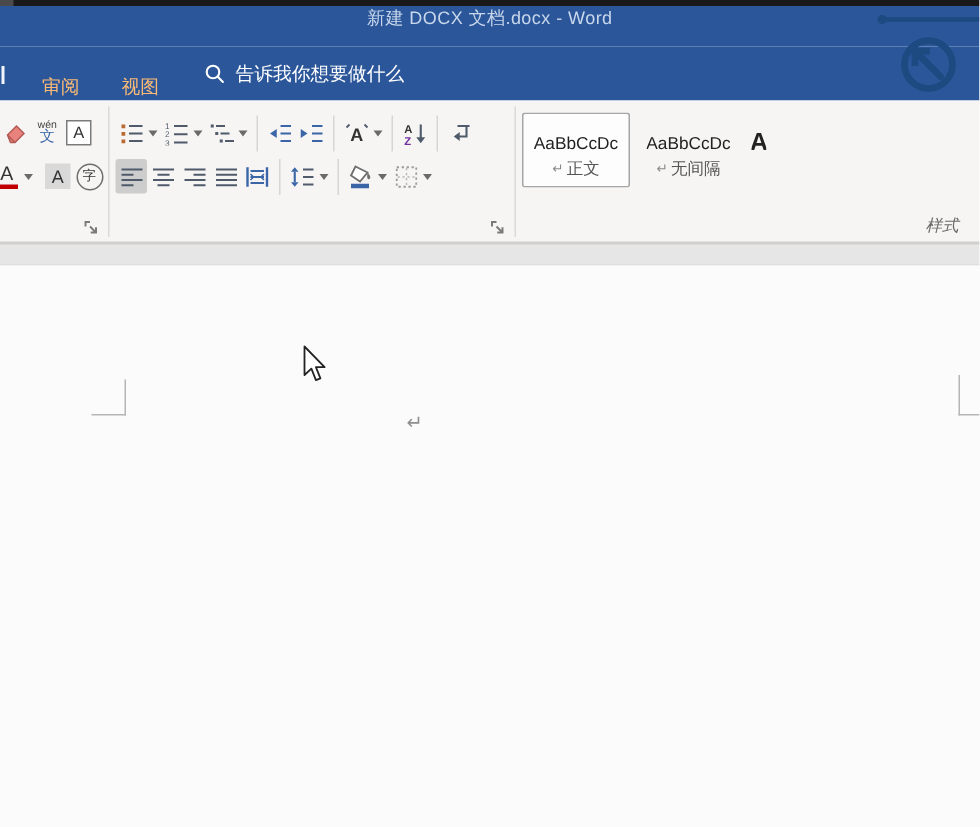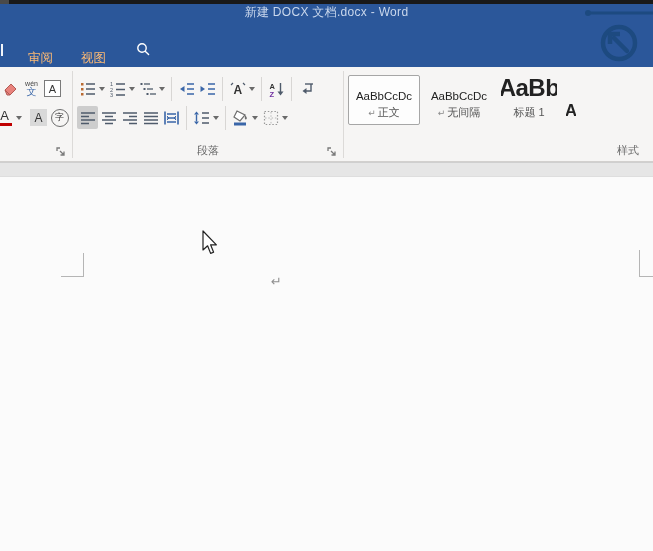--- a/index.html
+++ b/index.html
@@ -51,32 +51,32 @@
   .fontcolor { display:flex; flex-direction:column; align-items:center; line-height:1; width:14px; overflow:hidden; }
   .fontcolor .A { font-size:13px; color:#333; }
   .fontcolor .bar { width:14px; height:3.5px; background:#c00000; margin-top:1px; }
 
   
   .para-group { width:270px; }
 
   
   .styles-group { flex:1; min-width:0; }
   .cards { display:flex; align-items:stretch; gap:3px; padding:0 0 0 4px; height:50px; overflow:hidden; }
-  .card { width:72px; display:flex; flex-direction:column; align-items:center; justify-content:flex-end; padding:3px 2px 4px 2px; border:1px solid transparent; border-radius:2px; overflow:hidden; }
+  .card { width:72px; display:flex; flex-direction:column; align-items:center; padding:3px 2px 4px 2px; border:1px solid transparent; border-radius:2px; overflow:hidden; }
   .card.sel { border-color:#a6a6a6; background:#fdfdfd; }
   .card .preview { height:26px; display:flex; align-items:flex-end; justify-content:center; color:#222; white-space:nowrap; overflow:hidden; max-width:100%; }
   .preview.body-text { font-size:11.5px; }
   .preview.h1 { font-size:24px; font-weight:bold; letter-spacing:-.5px; }
   .preview.h2 { font-size:16.5px; font-weight:600; }
   .card .cname { font-size:11px; color:#555; margin-top:3px; white-space:nowrap; display:flex; align-items:center; gap:2px; }
   .ret { color:#8a8a8a; font-size:9px; }
   .card.c3 { width:62px; }
   .card.c4 { width:66px; }
   .card.c5 { width:14px; padding-right:0; align-items:flex-start; }
-  .styles-group .group-label { text-align:right; right:14px; left:auto; }
+  .styles-group .group-label { text-align:right; right:14px; left:auto;font-style:italic; }
 
   
   .band { height:15px; background:#e6e6e6; border-top:1px solid #cfcfcf; border-bottom:1px solid #dedede; }
   .page { position:relative; height:374px; background:#fbfbfb; }
   .mark { position:absolute; background:#b5b5b5; }
   .pmark { position:absolute; color:#8f8f8f; font-size:13px; line-height:1; }
   .cursor { position:absolute; }
 
   svg text { font-family:"Liberation Sans",sans-serif; }
 </style>
@@ -107,20 +107,21 @@
       <span>审阅</span>
     </div>
   <div class="tab">
       <span>视图</span>
     </div>
   <div class="search-box">
     <svg width="14" height="14" viewBox="0 0 14 14">
       <circle cx="6" cy="6" r="4.2" fill="none" stroke="#fff" stroke-width="1.4"></circle>
       <path d="M9.2 9.2 L12.6 12.6" stroke="#fff" stroke-width="1.4" stroke-linecap="round"></path>
     </svg>
+    <span>告诉我你想要做什么</span>
   </div>
 </div>
 
 <div class="ribbon">
 
   <div class="group font-group">
     <div class="icon-row">
       <div class="btn">
         <svg width="17" height="16" viewBox="0 0 17 16">
           <path d="M3 9 L9 3 L14 8 L8 14 L5 14 Z" fill="#e8827c" stroke="#b25a54" stroke-width="1"></path>
@@ -278,21 +279,20 @@
       </div>
         <span class="dd"></span>
       <div class="btn">
         <svg width="16" height="16" viewBox="0 0 16 16">
           <rect x="1.5" y="1.5" width="13" height="13" fill="none" stroke="#9a9a9a" stroke-width="1.2" stroke-dasharray="1.5 1.8"></rect>
           <path d="M8 2 V14 M2 8 H14" stroke="#b8b8b8" stroke-width="1" stroke-dasharray="1.5 1.8"></path>
         </svg>
       </div>
         <span class="dd"></span>
     </div>
-    <div class="group-label">段落</div>
     <svg class="launcher" viewBox="0 0 11 11">
       <path d="M1 4 V1 H4" fill="none" stroke="#7a7a7a" stroke-width="1.3"></path>
       <path d="M4 4 L8 8 M8 4.5 V8 H4.5" fill="none" stroke="#7a7a7a" stroke-width="1.3"></path>
     </svg>
   </div>
 
   <div class="group-sep"></div>
 
   <div class="group styles-group">
     <div class="cards">
@@ -303,26 +303,20 @@
           <span>正文</span>
         </div>
       </div>
       <div class="card">
         <div class="preview body-text">AaBbCcDc</div>
         <div class="cname">
           <span class="ret">↵</span>
           <span>无间隔</span>
         </div>
       </div>
-      <div class="card c3">
-        <div class="preview h1">AaBb</div>
-        <div class="cname">
-            <span>标题 1</span>
-          </div>
-      </div>
       <div class="card c5">
         <div class="preview h2">A</div>
       </div>
     </div>
     <div class="group-label">样式</div>
   </div>
 </div>
 
 <div class="band"></div>
 

